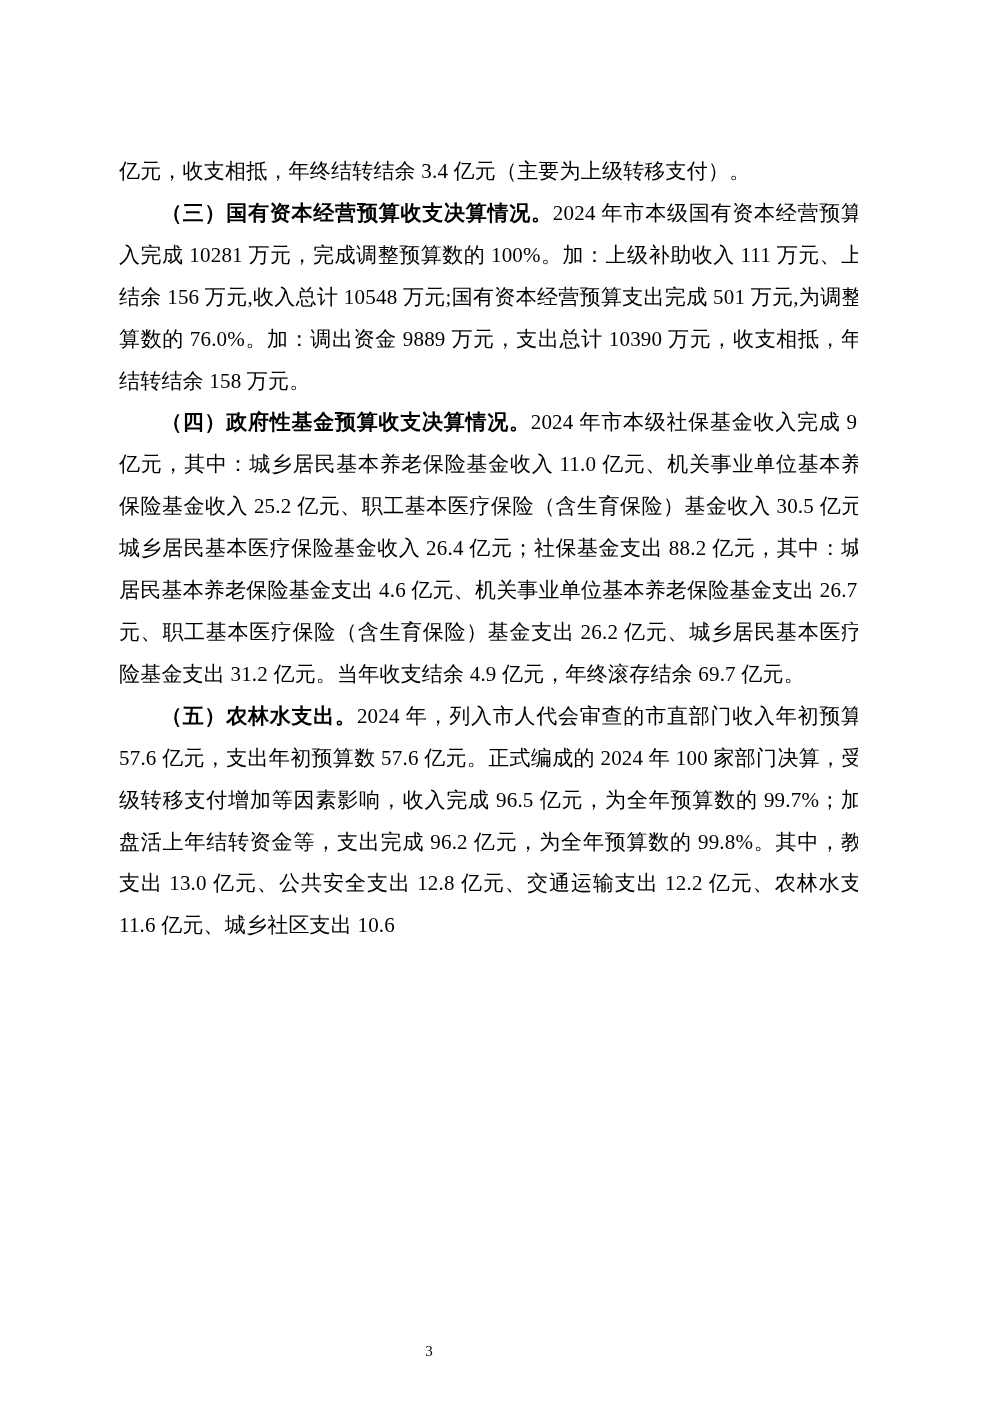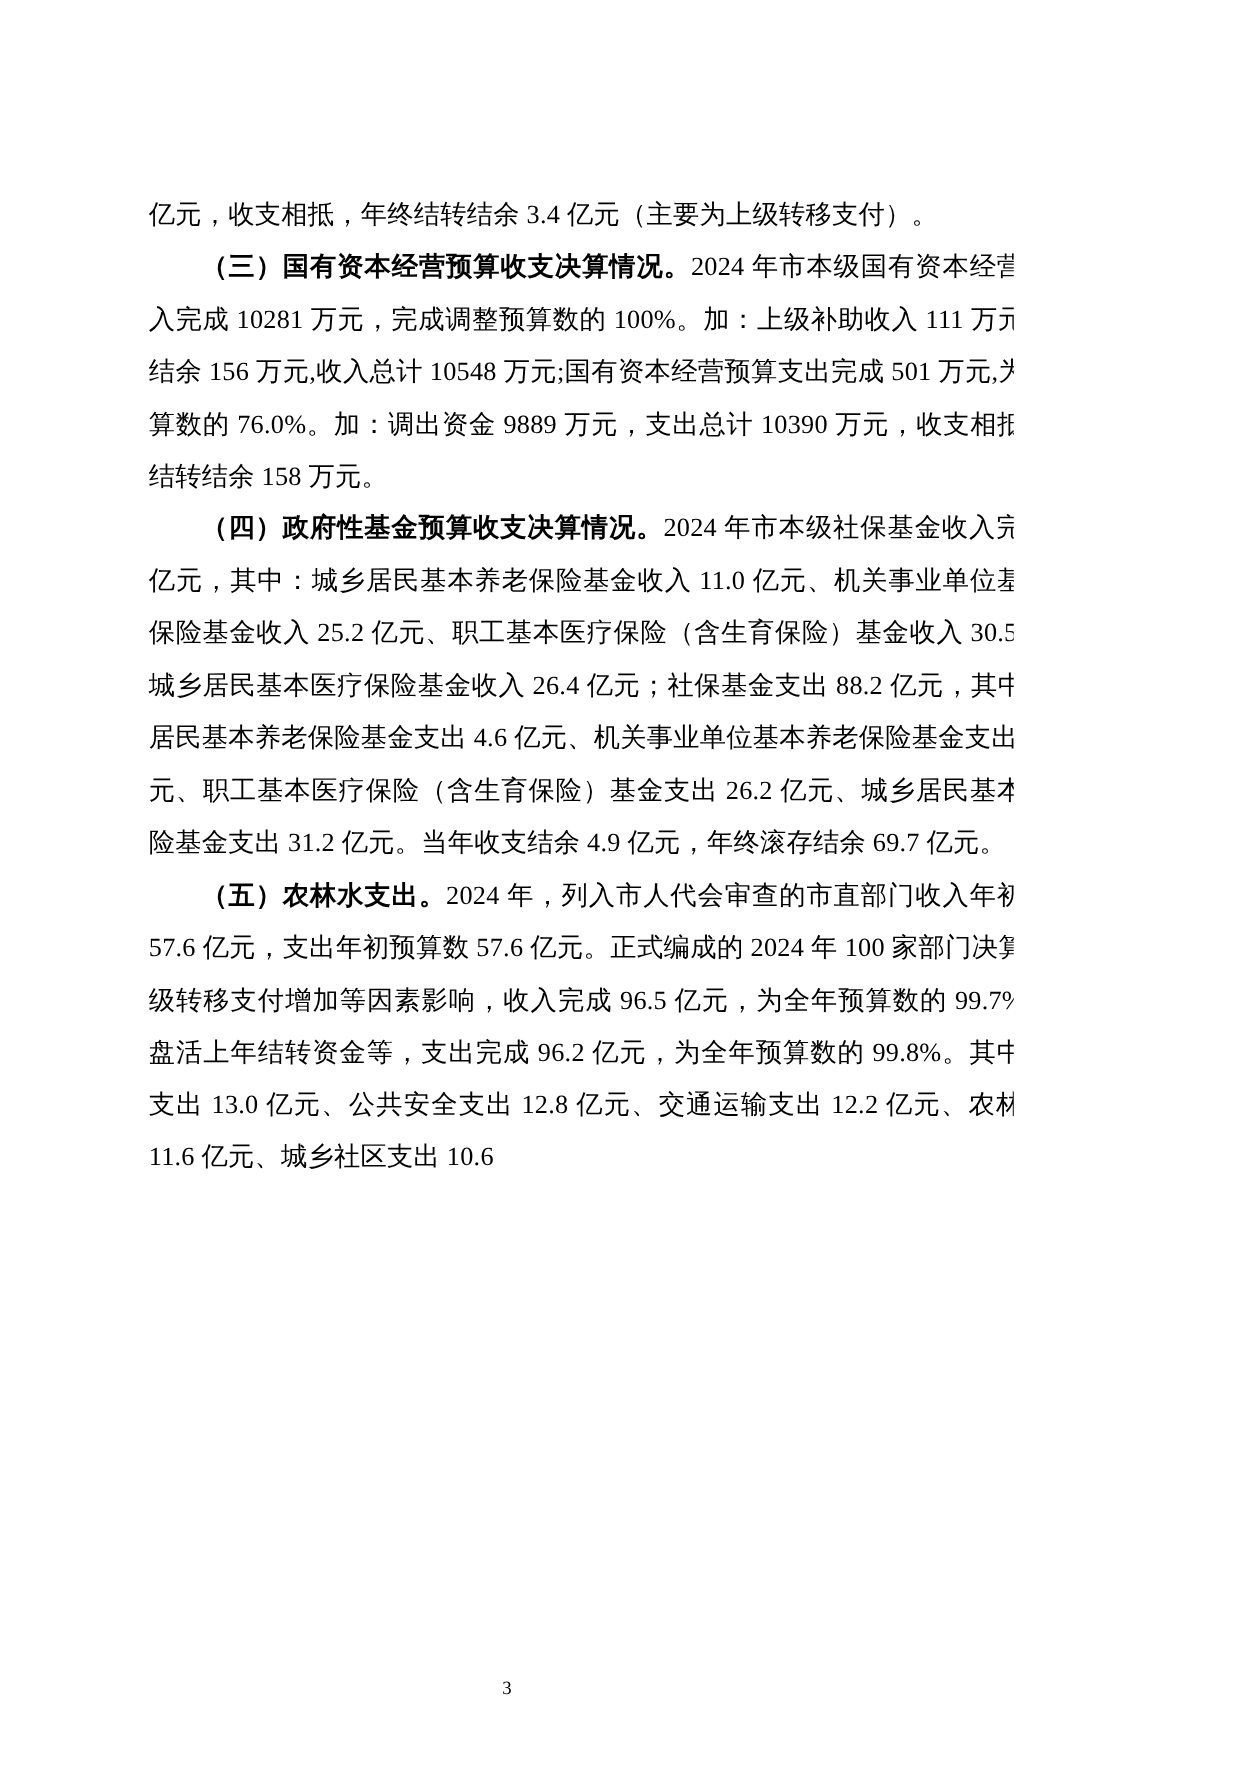--- a/index.html
+++ b/index.html
@@ -8,20 +8,21 @@
     background: #ffffff;
   }
   .page {
     position: relative;
     width: 811px;
     height: 1415px;
     background: #ffffff;
     color: #000000;
     font-family: "Liberation Serif", "DejaVu Serif", serif;
     overflow: hidden;
+    padding-left: 47px;
   }
   .doc-body {
     position: absolute;
     left: 119px;
     top: 151px;
     width: 765px;
     font-size: 21px;
     line-height: 41.9px;
     text-align: justify;
     text-justify: inter-ideograph;

